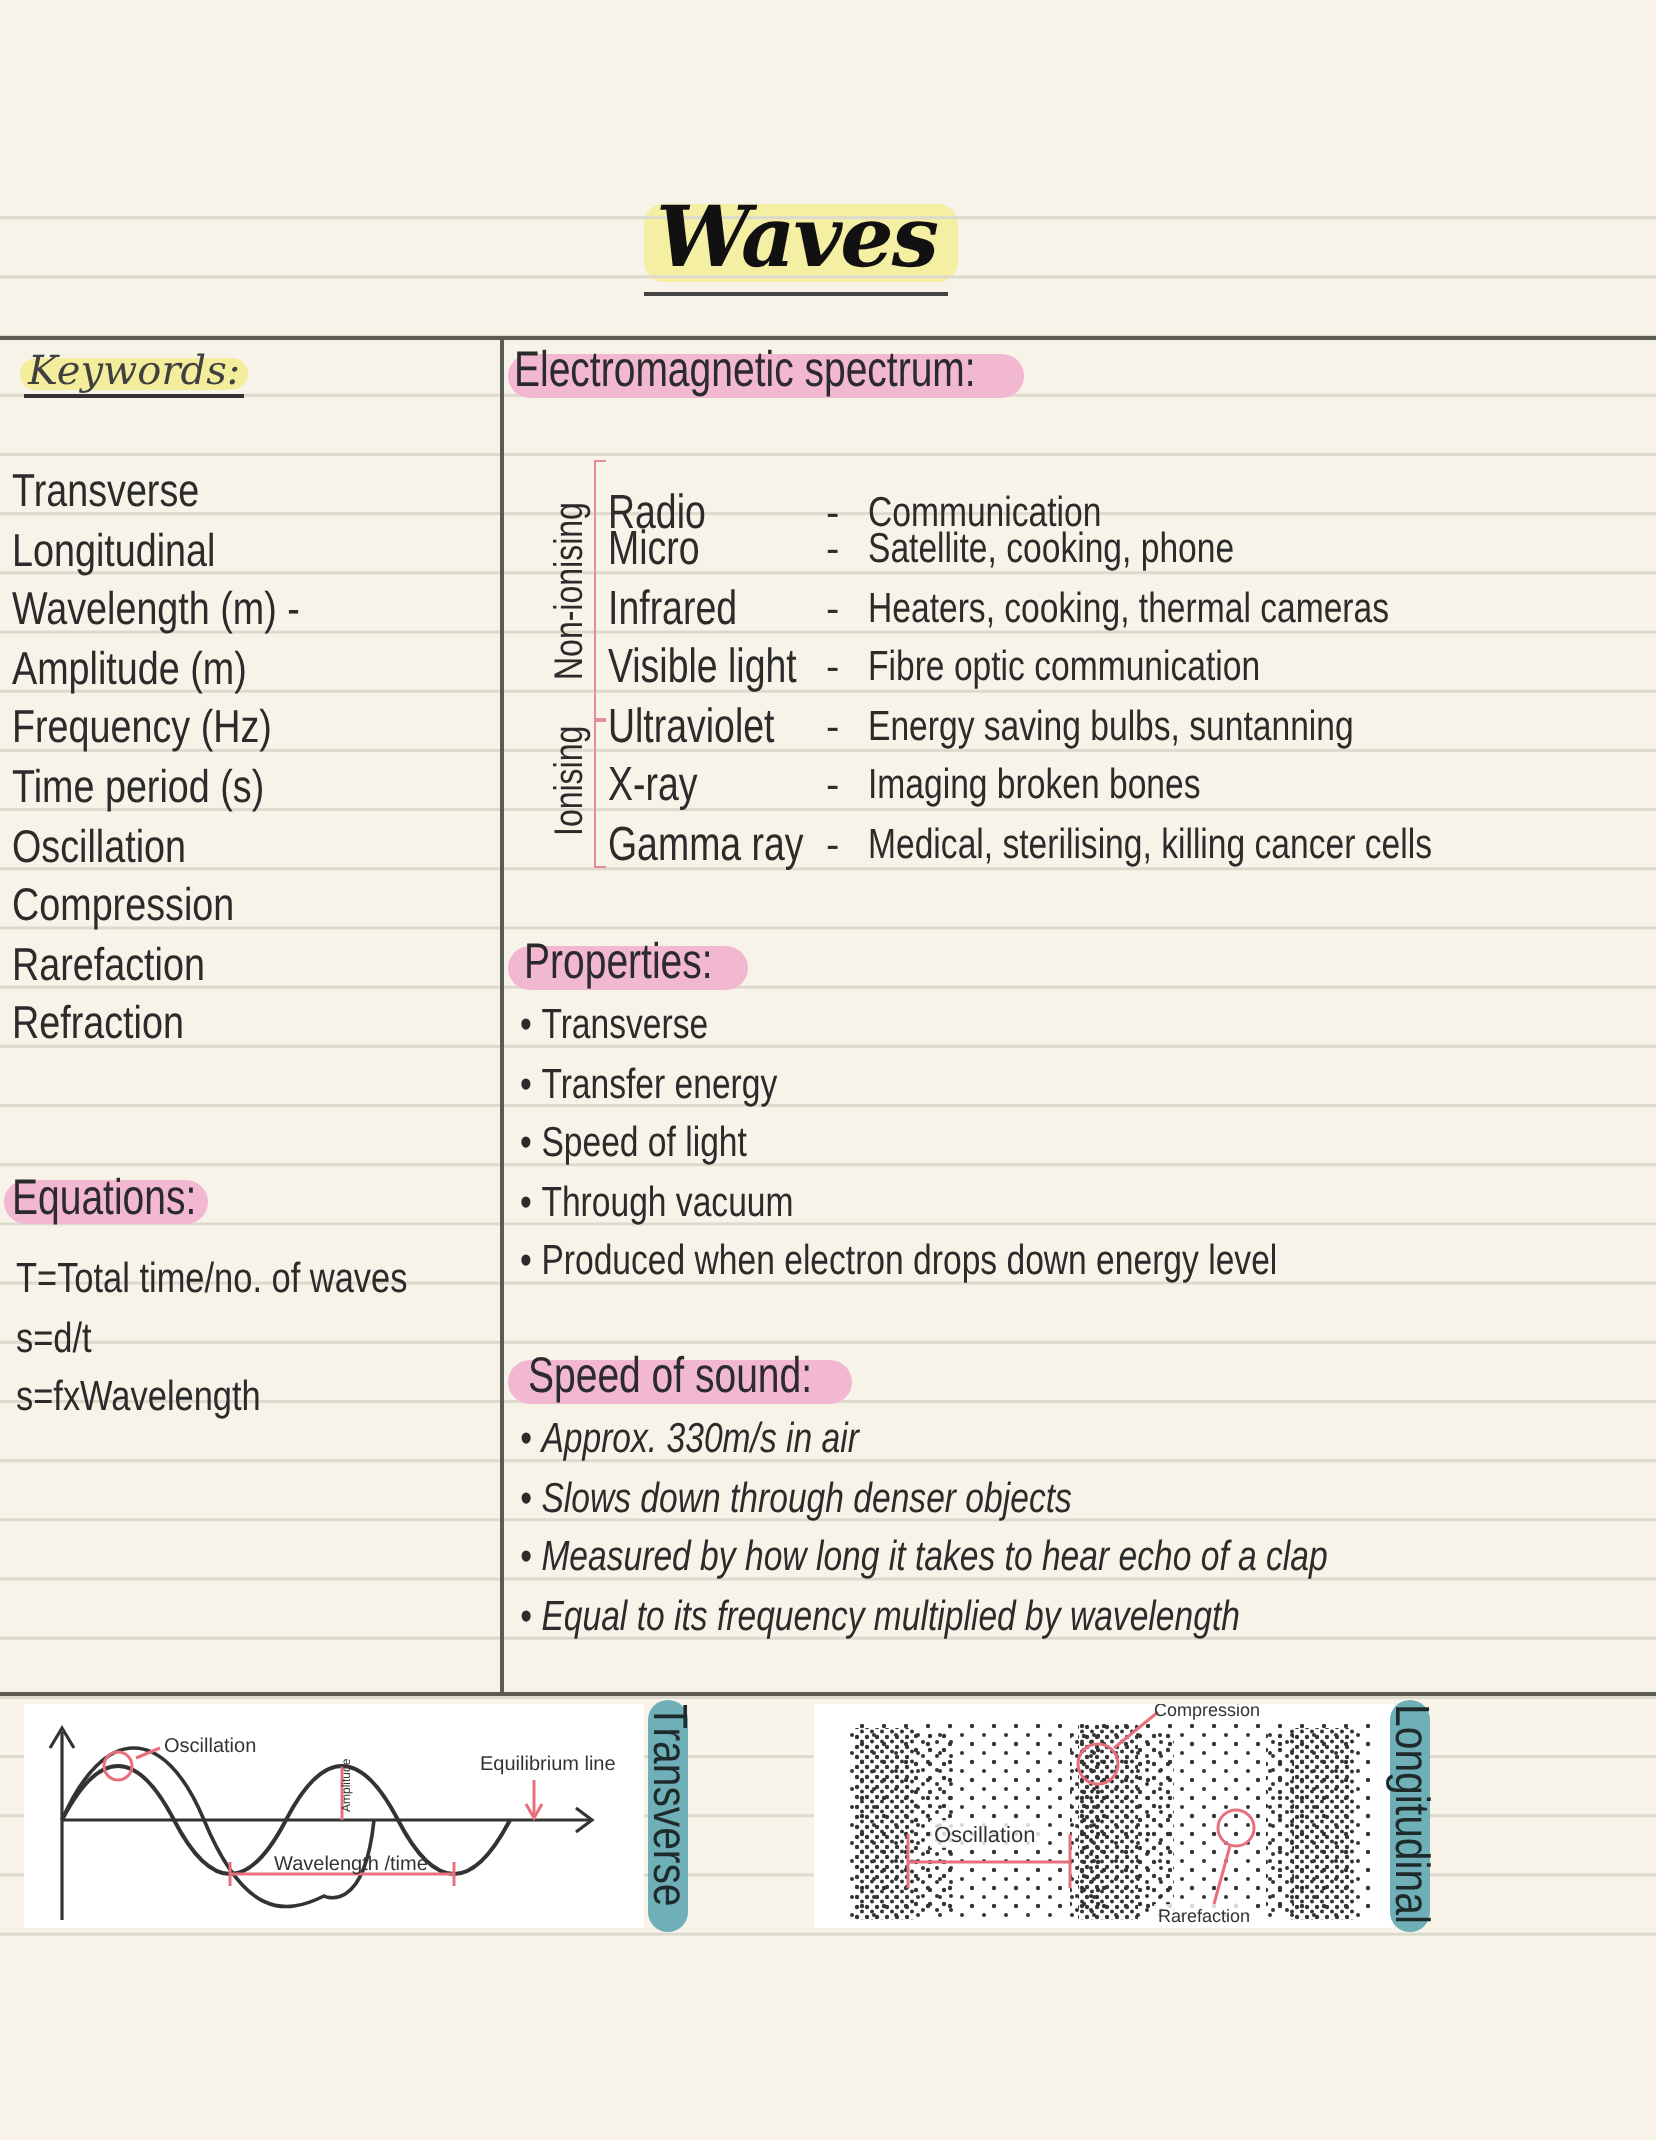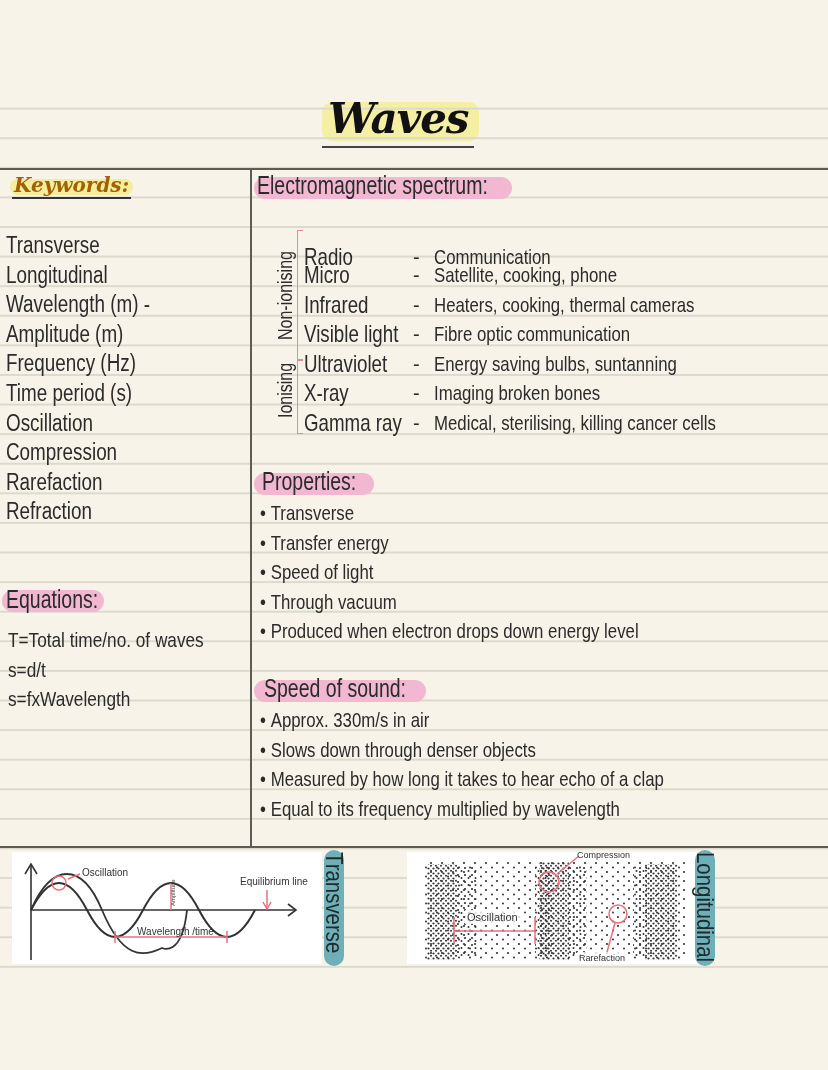--- a/index.html
+++ b/index.html
@@ -34,22 +34,22 @@
   .title-underline { position:absolute; left:0; top:52px; width:152px; height:2px; background:#444; }
 
   
   .hline-top { position:absolute; left:0; top:168px; width:828px; height:2px; background:#5c5c55; }
   .vline { position:absolute; left:250px; top:168px; width:2px; height:679px; background:#5c5c55; }
   .hline-bottom { position:absolute; left:0; top:846px; width:828px; height:2px; background:#5c5c55; }
 
   
   .kw-head {
     position:absolute; left:12px; top:173px;
-    font-family: "DejaVu Serif", serif; font-style: italic; font-weight: bold;
-    font-size: 20px; color:#a16207; padding: 0 2px;
+    font-family: "DejaVu Serif", serif; font-style: italic; font-weight: normal;
+    font-size: 20px; color:#404040; padding: 0 2px;
   }
   .kw-head::before { content:""; position:absolute; left:-2px; right:-2px; top:6px; bottom:2px; background:#f4ee9c; border-radius:8px; z-index:-1; }
   .kw-head::after { content:""; position:absolute; left:0; right:0; bottom:-2px; height:2px; background:#333; }
 
   .left-list { position:absolute; left:6px; top:230px; list-style:none; }
   .left-list li {
     height:29.6px; line-height:30px; font-size:23px; transform: scaleX(0.82); transform-origin:left;
     white-space:nowrap; color:#2b2b2b; font-family:"Liberation Sans", sans-serif;
   }
 
@@ -185,21 +185,21 @@
 <ul class="bullet-list" style="top:498px;">
   <li>Transverse</li>
   <li>Transfer energy</li>
   <li>Speed of light</li>
   <li>Through vacuum</li>
   <li>Produced when electron drops down energy level</li>
 </ul>
 
 <div class="pill" style="left:254px; top:680px; width:172px;"></div>
 <div class="section-head" style="left:264px; top:674px;">Speed of sound:</div>
-<ul class="bullet-list" style="top:705px;">
+<ul class="bullet-list" style="top:705px;font-style:italic;">
   <li>Approx. 330m/s in air</li>
   <li>Slows down through denser objects</li>
   <li>Measured by how long it takes to hear echo of a clap</li>
   <li>Equal to its frequency multiplied by wavelength</li>
 </ul>
 
 <div class="diagram" style="left:12px; top:852px; width:310px; height:112px;">
   <svg width="310" height="112" viewBox="0 0 310 112">
     <line x1="19" y1="108" x2="19" y2="14" stroke="#333" stroke-width="1.6"></line>
     <polyline points="13,22 19,12 25,22" fill="none" stroke="#333" stroke-width="1.6"></polyline>

